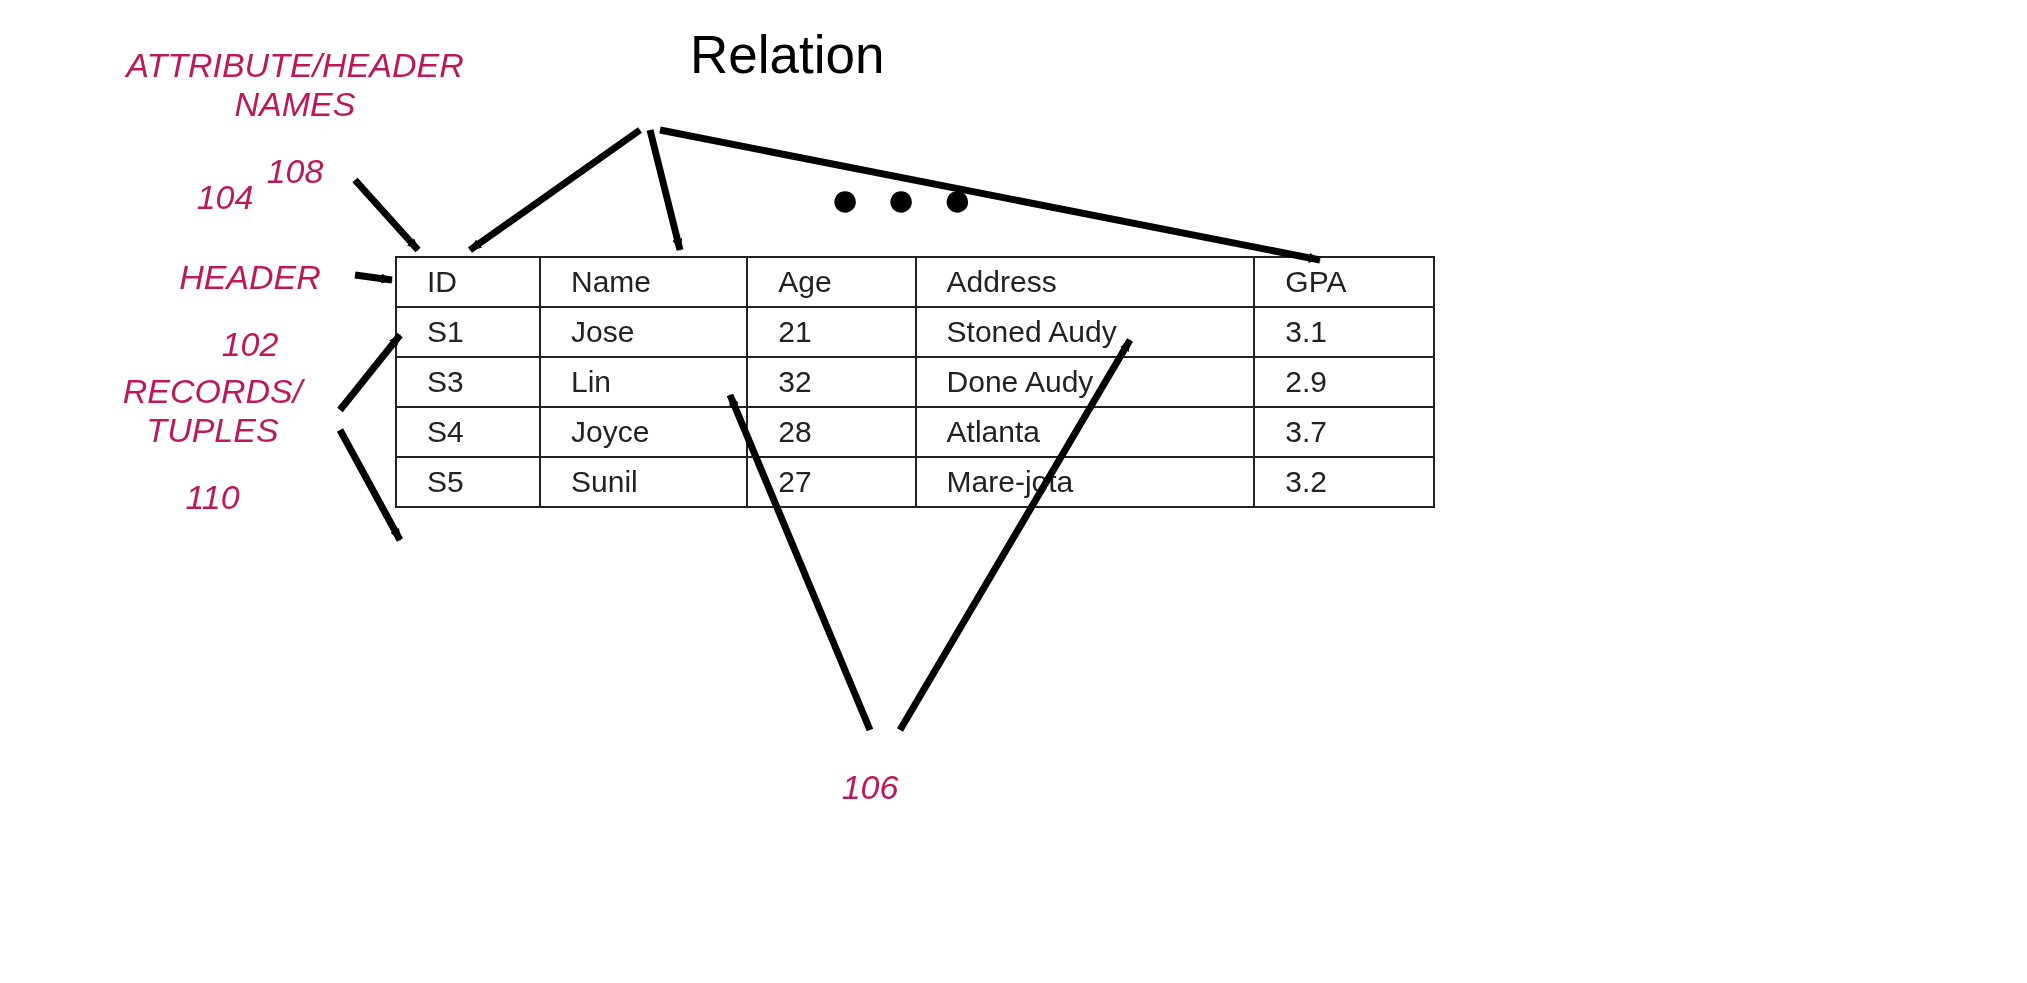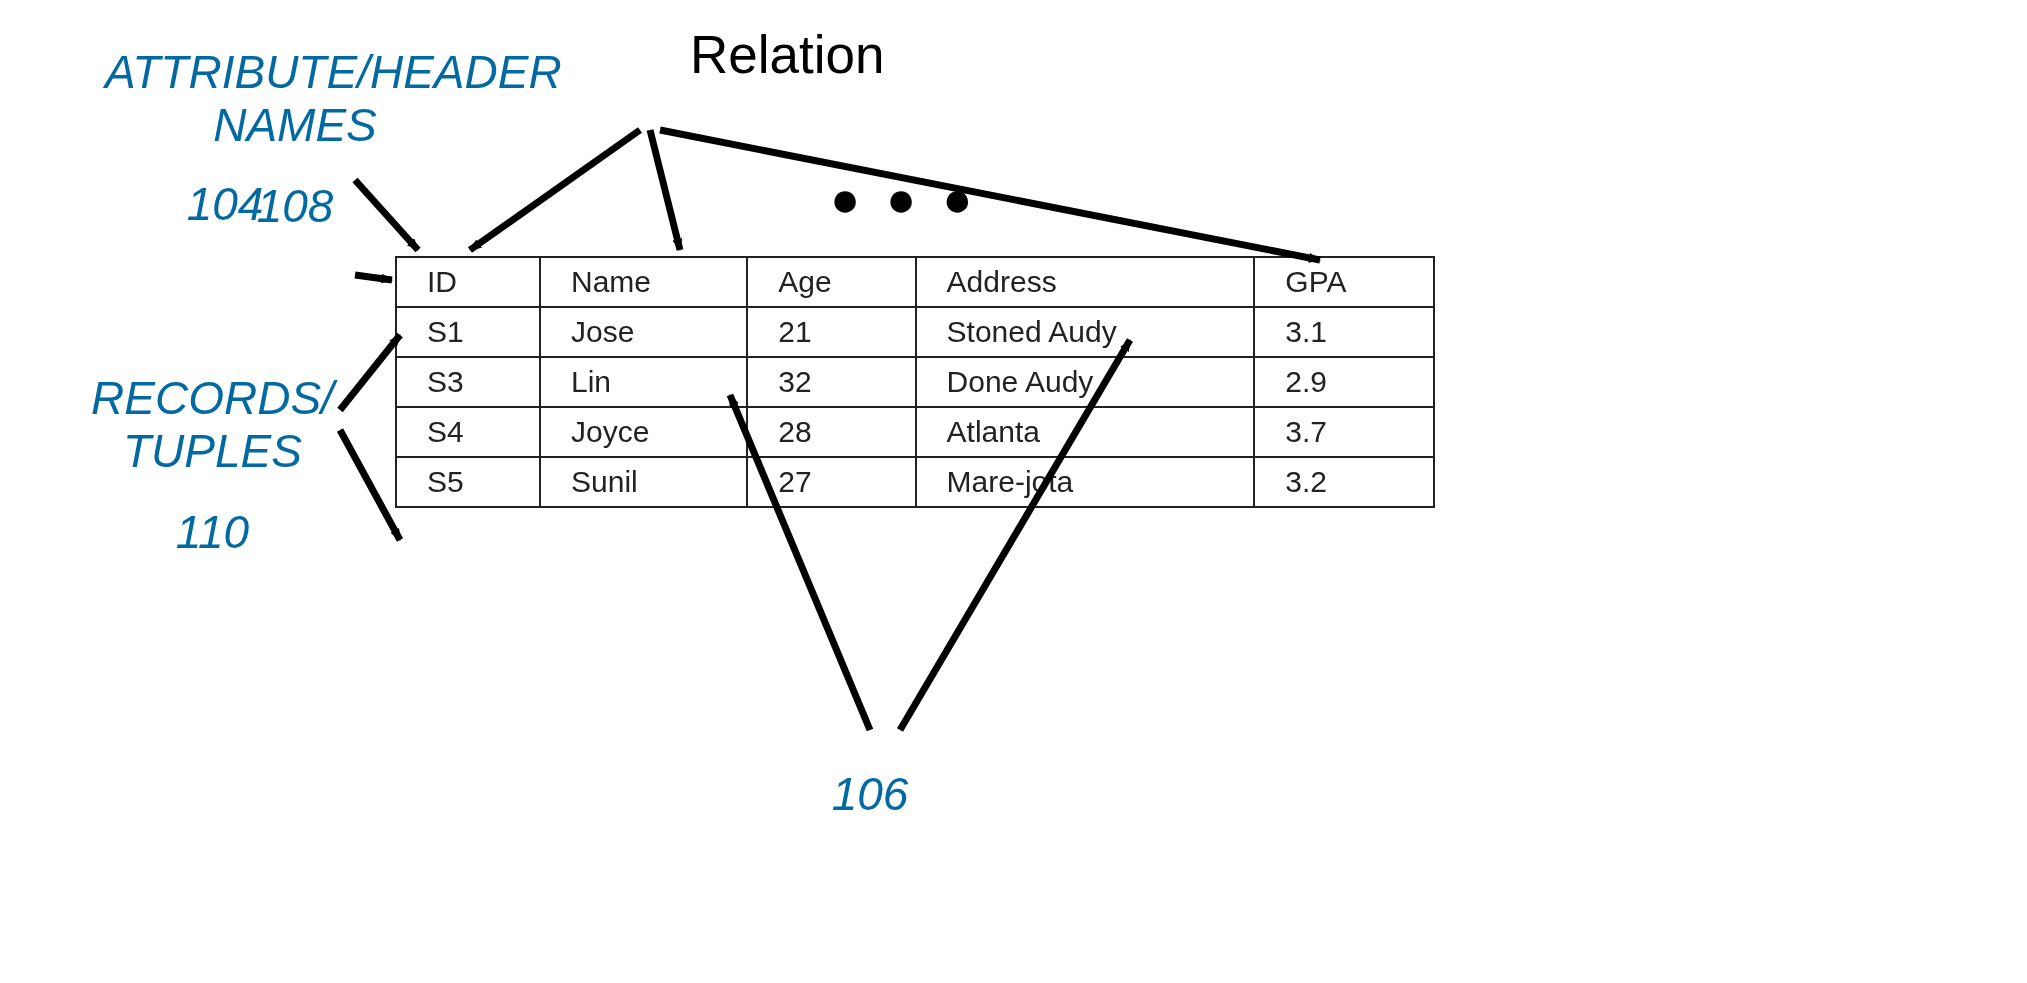--- a/index.html
+++ b/index.html
@@ -19,22 +19,22 @@
     position: absolute;
     left: 690px;
     top: 24px;
     font-size: 53px;
     font-weight: 400;
     color: #000;
   }
   .label {
     position: absolute;
     font-style: italic;
-    font-size: 46px;
-    color: #0369a1;
+    font-size: 34px;
+    color: #be185d;
     text-align: right;
     line-height: 1.15;
   }
   .label .num {
     display: block;
     font-style: italic;
     margin-top: 28px;
   }
   .label-attrnames { left: 105px; top: 46px; width: 380px; text-align: center;}
   .label-pk { left: 95px; top: 150px; width: 260px; text-align: center;}
@@ -91,20 +91,24 @@
 
   <div class="label label-attrnames">
     <span>ATTRIBUTE/HEADER NAMES</span>
     <span class="num">108</span>
   </div>
 
   <div class="label label-pk">
     <span class="num">104</span>
   </div>
 
+  <div class="label label-header">
+    <span>HEADER</span>
+    <span class="num">102</span>
+  </div>
 
   <div class="label label-records">
     <span style="white-space:pre-line;">RECORDS/
 TUPLES</span>
     <span class="num">110</span>
   </div>
 
   <div class="label label-attrvalues">
     <span class="num">106</span>
   </div>

